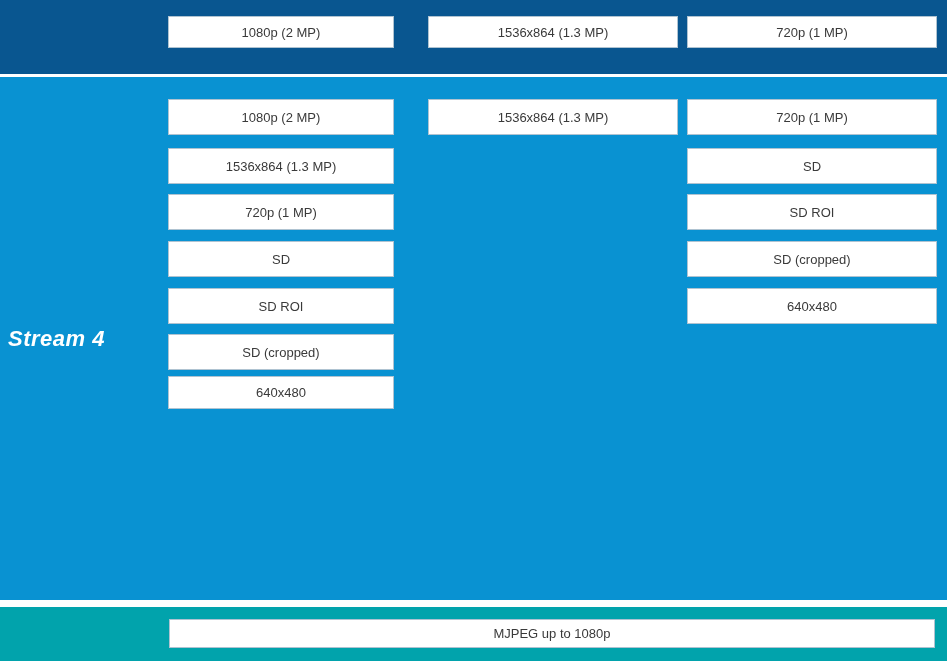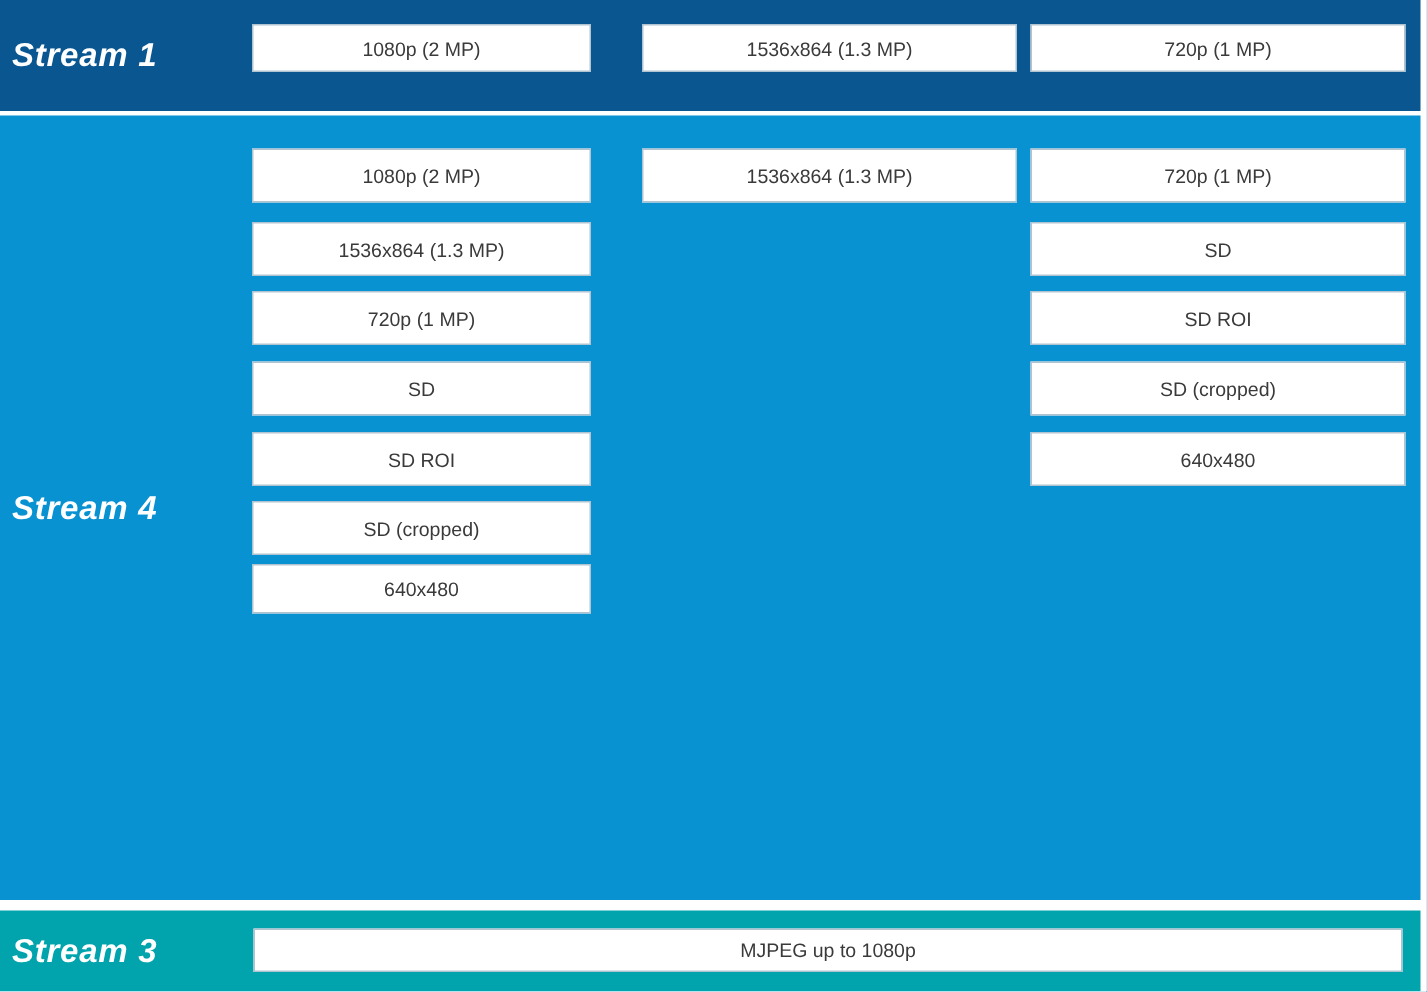--- a/index.html
+++ b/index.html
@@ -65,21 +65,20 @@
     width: 766px;
     height: 29px;
   }
 </style>
 </head>
 <body>
 
 <div class="canvas">
 
   <div class="band band1" style="background-color: rgb(9, 86, 144);">
-    <div class="band-label">Stream 1</div>
     <div class="box c1">1080p (2 MP)</div>
     <div class="box c2">1536x864 (1.3 MP)</div>
     <div class="box c3">720p (1 MP)</div>
   </div>
 
   <div class="band band2" style="background-color: rgb(9, 146, 210);">
     <div class="band-label">Stream 4</div>
 
     <div class="box c1 r0">1080p (2 MP)</div>
     <div class="box c1 r1">1536x864 (1.3 MP)</div>
@@ -92,17 +91,16 @@
     <div class="box c2 r0">1536x864 (1.3 MP)</div>
 
     <div class="box c3 r0">720p (1 MP)</div>
     <div class="box c3 r1">SD</div>
     <div class="box c3 r2">SD ROI</div>
     <div class="box c3 r3">SD (cropped)</div>
     <div class="box c3 r4">640x480</div>
   </div>
 
   <div class="band band3" style="background-color: rgb(1, 163, 172);">
-    <div class="band-label">Stream 3</div>
     <div class="box box-mjpeg">MJPEG up to 1080p</div>
   </div>
 
 </div>
 
 </body></html>

